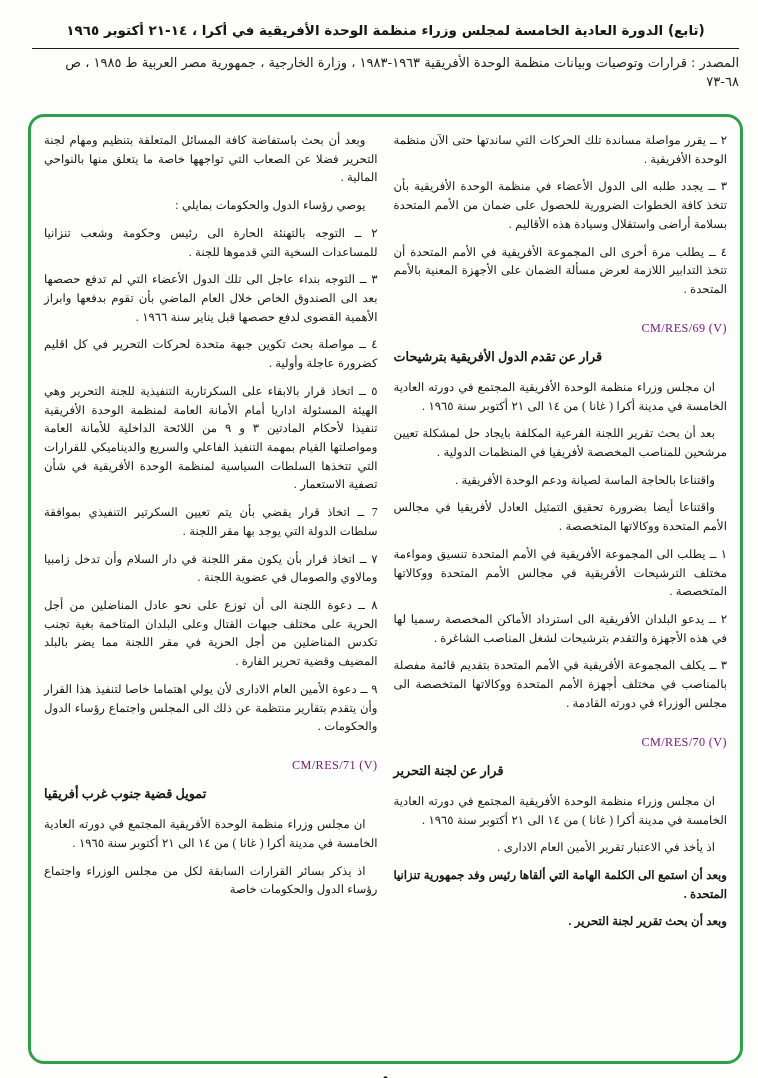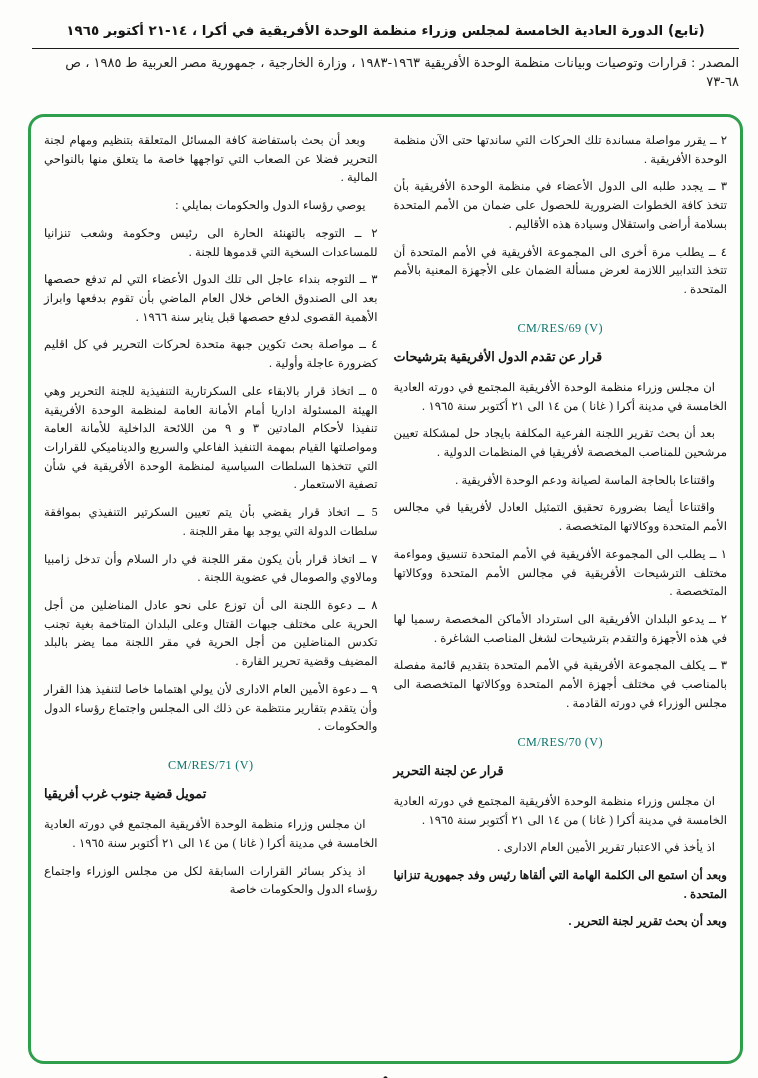--- a/index.html
+++ b/index.html
@@ -57,25 +57,25 @@
     line-height:1.6;
     text-align:justify;
     text-justify:inter-word;
     margin-bottom:9px;
     word-spacing:0.5px;
   }
   .block-p { text-indent:12px; }
   .block-pb { font-weight:bold; }
   .block-ref {
     direction:ltr;
-    text-align:center;
+    text-align:right;
     font-size:12.2px;
     letter-spacing:0.4px;
     margin:12px 0 10px 0;
-    color:#0f766e;
+    color:#701a75;
   }
   .block-h {
     text-align:left;
     font-weight:bold;
     font-size:12.8px;
     margin:2px 0 12px 0;
     line-height:1.5;
   }
   .page-number {
     text-align:center;
@@ -116,21 +116,21 @@
         <div class="block-pb">وبعد أن استمع الى الكلمة الهامة التي ألقاها رئيس وفد جمهورية تنزانيا المتحدة .</div>
         <div class="block-pb">وبعد أن بحث تقرير لجنة التحرير .</div>
       </div>
     <div class="col" id="col-left">
         <div class="block-p">وبعد أن بحث باستفاضة كافة المسائل المتعلقة بتنظيم ومهام لجنة التحرير فضلا عن الصعاب التي تواجهها خاصة ما يتعلق منها بالنواحي المالية .</div>
         <div class="block-p">يوصي رؤساء الدول والحكومات بمايلي :</div>
         <div class="block-pn">٢ ــ التوجه بالتهنئة الحارة الى رئيس وحكومة وشعب تنزانيا للمساعدات السخية التي قدموها للجنة .</div>
         <div class="block-pn">٣ ــ التوجه بنداء عاجل الى تلك الدول الأعضاء التي لم تدفع حصصها بعد الى الصندوق الخاص خلال العام الماضي بأن تقوم بدفعها وابراز الأهمية القصوى لدفع حصصها قبل يناير سنة ١٩٦٦ .</div>
         <div class="block-pn">٤ ــ مواصلة بحث تكوين جبهة متحدة لحركات التحرير في كل اقليم كضرورة عاجلة وأولية .</div>
         <div class="block-pn">٥ ــ اتخاذ قرار بالابقاء على السكرتارية التنفيذية للجنة التحرير وهي الهيئة المسئولة اداريا أمام الأمانة العامة لمنظمة الوحدة الأفريقية تنفيذا لأحكام المادتين ٣ و ٩ من اللائحة الداخلية للأمانة العامة ومواصلتها القيام بمهمة التنفيذ الفاعلي والسريع والديناميكي للقرارات التي تتخذها السلطات السياسية لمنظمة الوحدة الأفريقية في شأن تصفية الاستعمار .</div>
-        <div class="block-pn">5 ــ اتخاذ قرار يقضي بأن يتم تعيين السكرتير التنفيذي بموافقة سلطات الدولة التي يوجد بها مقر اللجنة .</div>
+        <div class="block-pn">7 ــ اتخاذ قرار يقضي بأن يتم تعيين السكرتير التنفيذي بموافقة سلطات الدولة التي يوجد بها مقر اللجنة .</div>
         <div class="block-pn">٧ ــ اتخاذ قرار بأن يكون مقر اللجنة في دار السلام وأن تدخل زامبيا ومالاوي والصومال في عضوية اللجنة .</div>
         <div class="block-pn">٨ ــ دعوة اللجنة الى أن توزع على نحو عادل المناضلين من أجل الحرية على مختلف جبهات القتال وعلى البلدان المتاخمة بغية تجنب تكدس المناضلين من أجل الحرية في مقر اللجنة مما يضر بالبلد المضيف وقضية تحرير القارة .</div>
         <div class="block-pn">٩ ــ دعوة الأمين العام الادارى لأن يولي اهتماما خاصا لتنفيذ هذا القرار وأن يتقدم بتقارير منتظمة عن ذلك الى المجلس واجتماع رؤساء الدول والحكومات .</div>
         <div class="block-ref">CM/RES/71 (V)</div>
         <div class="block-h">تمويل قضية جنوب غرب أفريقيا</div>
         <div class="block-p">ان مجلس وزراء منظمة الوحدة الأفريقية المجتمع في دورته العادية الخامسة في مدينة أكرا ( غانا ) من ١٤ الى ٢١ أكتوبر سنة ١٩٦٥ .</div>
         <div class="block-p">اذ يذكر بسائر القرارات السابقة لكل من مجلس الوزراء واجتماع رؤساء الدول والحكومات خاصة</div>
       </div>
   </div>
 

